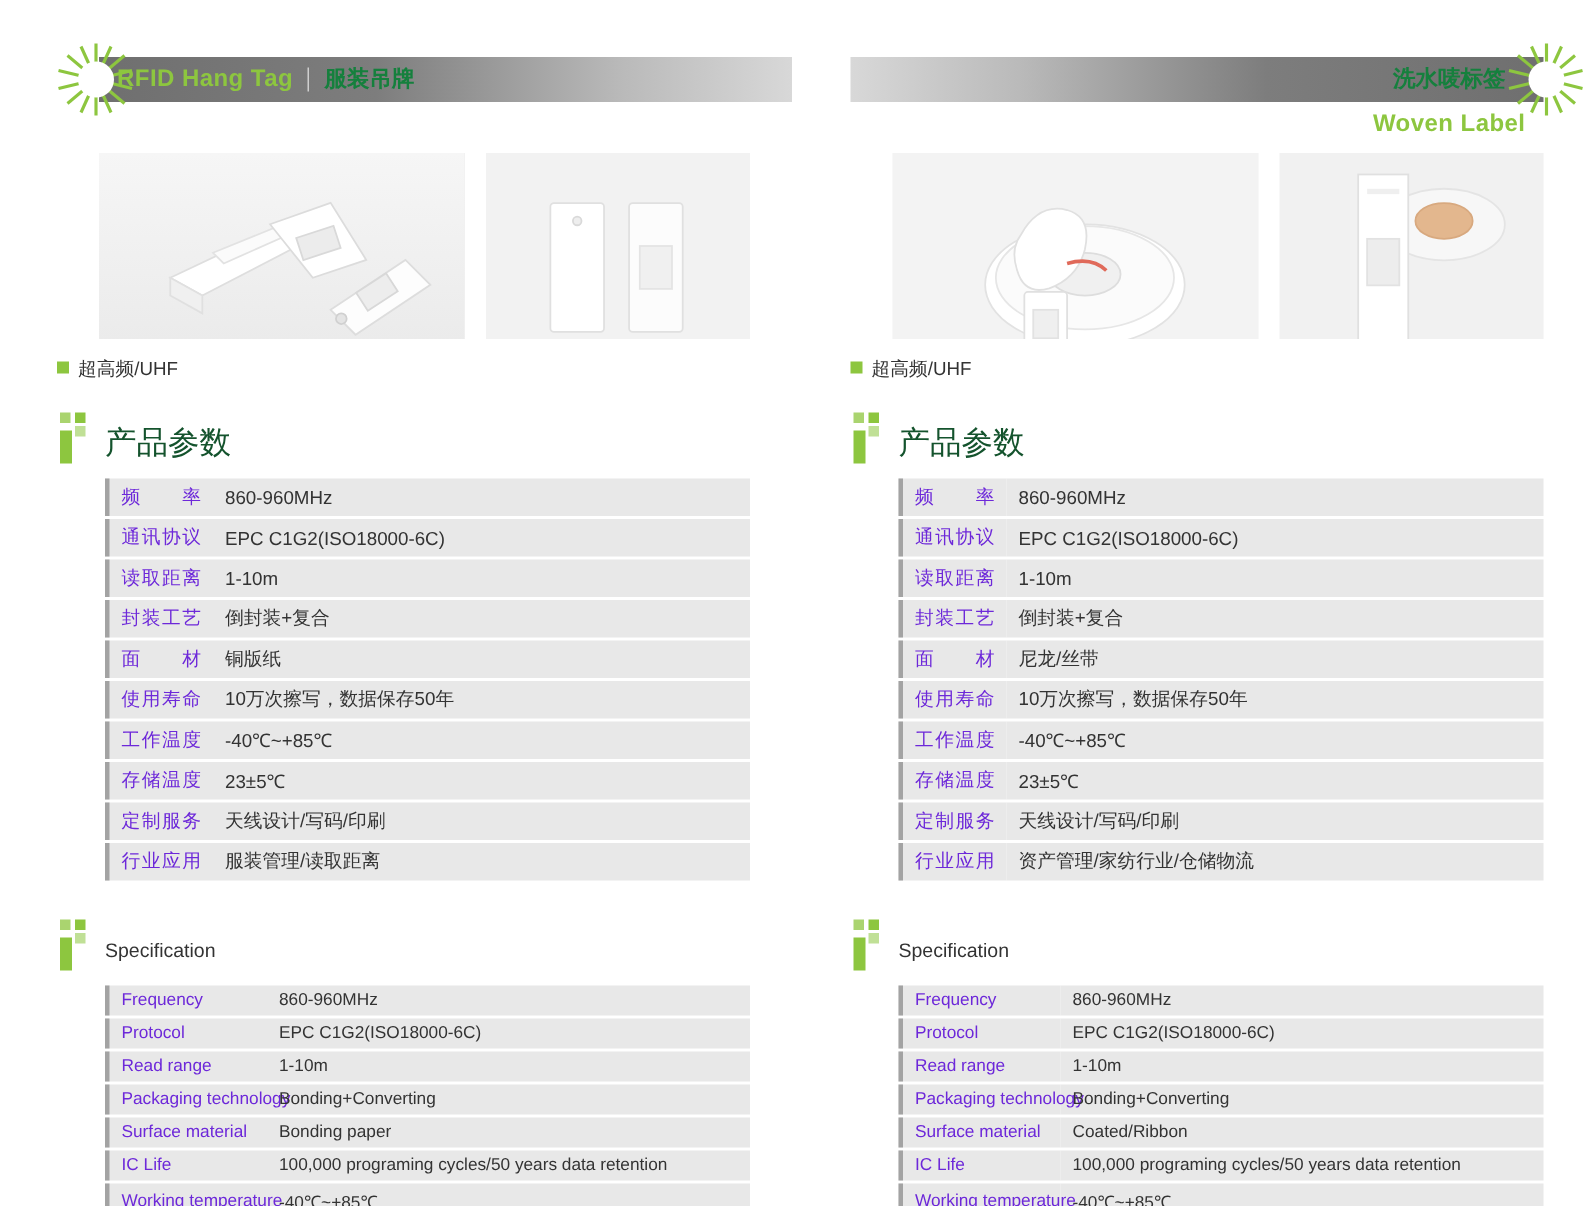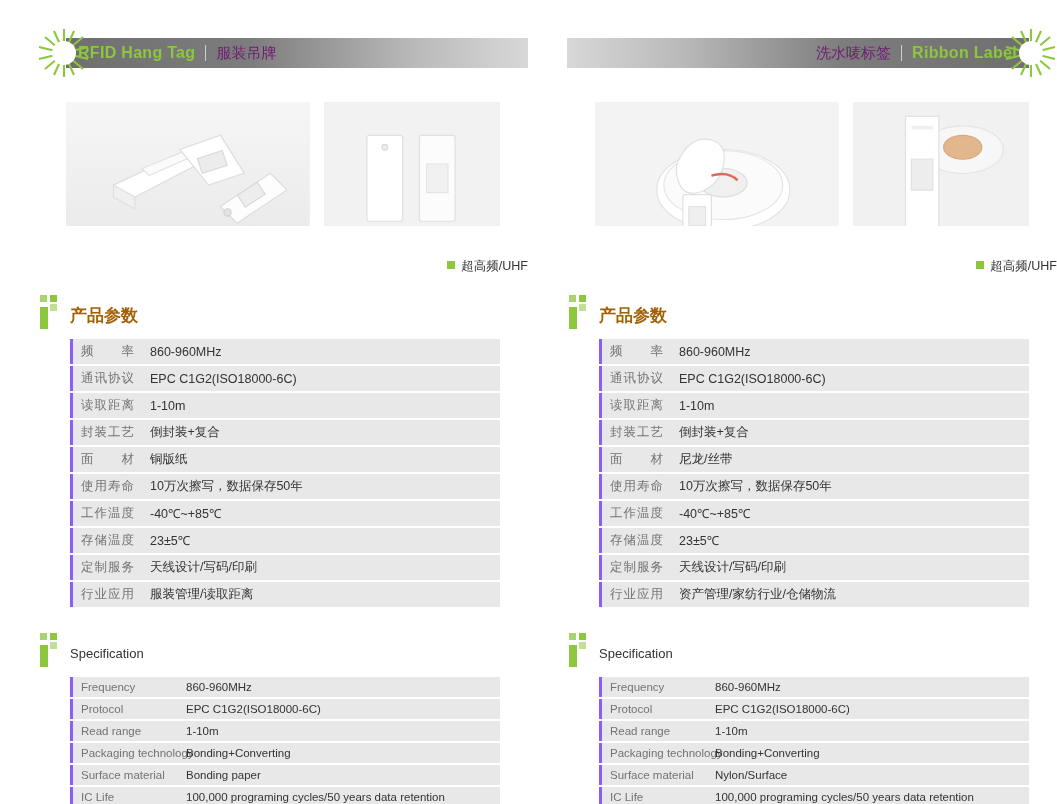--- a/index.html
+++ b/index.html
@@ -54,31 +54,31 @@
   .banner-text {
     position: absolute;
     top: 16px;
     height: 30px;
     line-height: 30px;
     display: flex;
     align-items: center;
     white-space: nowrap;
   }
   .banner-left .banner-text { left: 40px; }
-  .banner-right .banner-text { right: 40px; }
+  .banner-right .banner-text { right: 40px; flex-direction: column; }
   .title-en {
     color: #8dc63f;
     font-size: 16px;
     font-weight: bold;
     letter-spacing: .3px;
   }
   .title-cn {
-    color: #701a75;
+    color: #15803d;
     font-size: 15px;
-    font-weight: normal;
+    font-weight: bold;
   }
   .title-sep {
     width: 1px;
     height: 16px;
     background: #cfcfcf;
     margin: 0 10px;
     display: inline-block;
   }
 
   
@@ -92,22 +92,22 @@
     position: relative;
     height: 124px;
     background: #f1f1f1;
     overflow: hidden;
   }
   .photo.wide { flex: 1.38; }
   .photo.narrow { flex: 1; }
   .photo-inner { position: absolute; inset: 0; }
 
   .caption {
-    text-align: right;
-    margin-top: 32px;
+    text-align: left;
+    margin-top: 12px;
     font-size: 12.5px;
     color: #333;
   }
   .caption .sq {
     display: inline-block;
     width: 8px; height: 8px;
     background: #8dc63f;
     margin-right: 6px;
     vertical-align: 1px;
   }
@@ -123,44 +123,44 @@
   .sh-deco i {
     position: absolute;
     background: #8dc63f;
     display: block;
   }
   .sh-deco .b1 { left: 0; top: 14px; width: 8px; height: 22px; }
   .sh-deco .b2 { left: 10px; top: 2px; width: 7px; height: 7px; }
   .sh-deco .b3 { left: 10px; top: 11px; width: 7px; height: 7px; opacity: .55; }
   .sh-deco .b4 { left: 0px; top: 2px; width: 7px; height: 7px; opacity: .75; }
   .sh-title {
-    font-size: 17px;
-    color: #a16207;
+    font-size: 21px;
+    color: #14532d;
     line-height: 30px;
-    font-weight: bold;
+    font-weight: normal;
   }
   .sh-title.en { font-weight: normal; font-size: 13px; color: #333; }
   table.spec-table {
     border-collapse: separate;
     border-spacing: 0 2px;
     width: 100%;
     table-layout: fixed;
   }
   table.spec-table td {
     background: #e8e8e8;
     font-size: 12.5px;
     color: #333;
     padding: 4px 8px;
     height: 18px;
     vertical-align: middle;
   }
   table.spec-table td.k {
-    color: #737373;
+    color: #6d28d9;
     background: #e8e8e8;
-    border-left: 3px solid #8b5cf6;
+    border-left: 3px solid #a3a3a3;
     font-weight: normal;
     white-space: nowrap;
   }
   .cn-table td.k { width: 72px; letter-spacing: 1px; text-align: justify; }
   .en-table td.k { width: 108px; font-size: 11.5px; line-height: 12px; }
   .en-table td.v { font-size: 11.5px; }
   .cn-table td.v { font-size: 12.5px; }
 
   .block { padding: 0 28px 0 32px; }
 </style>
@@ -363,21 +363,21 @@
             <line x1="26" y1="25" x2="50" y2="19"></line>
             <line x1="26" y1="25" x2="45" y2="9"></line>
             <line x1="26" y1="25" x2="36" y2="3"></line>
           </g>
           <circle cx="26" cy="25" r="12" fill="#ffffff"></circle>
         </svg>
       </div>
       <div class="banner-text">
         <span class="title-cn">洗水唛标签</span>
         <span class="title-sep"></span>
-        <span class="title-en">Ribbon Label</span>
+        <span class="title-en">Woven Label</span>
       </div>
     </div>
 
     <div class="photos">
       <div class="photo wide">
         <svg class="photo-inner" viewBox="0 0 205 124" preserveAspectRatio="none">
           <rect width="205" height="124" fill="#f3f3f3"></rect>
           <ellipse cx="108" cy="74" rx="56" ry="34" fill="#ffffff" stroke="#e2e2e2"></ellipse>
           <ellipse cx="108" cy="70" rx="50" ry="29" fill="#fbfbfb" stroke="#e6e6e6"></ellipse>
           <ellipse cx="108" cy="68" rx="20" ry="12" fill="#f0f0f0" stroke="#dddddd"></ellipse>
@@ -484,21 +484,21 @@
           <tr>
               <td class="k">Read range</td>
               <td class="v">1-10m</td>
             </tr>
           <tr>
               <td class="k">Packaging technology</td>
               <td class="v">Bonding+Converting</td>
             </tr>
           <tr>
               <td class="k">Surface material</td>
-              <td class="v">Nylon/Surface</td>
+              <td class="v">Coated/Ribbon</td>
             </tr>
           <tr>
               <td class="k">IC Life</td>
               <td class="v">100,000 programing cycles/50 years data retention</td>
             </tr>
           <tr>
               <td class="k">Working temperature</td>
               <td class="v">-40℃~+85℃</td>
             </tr>
 

